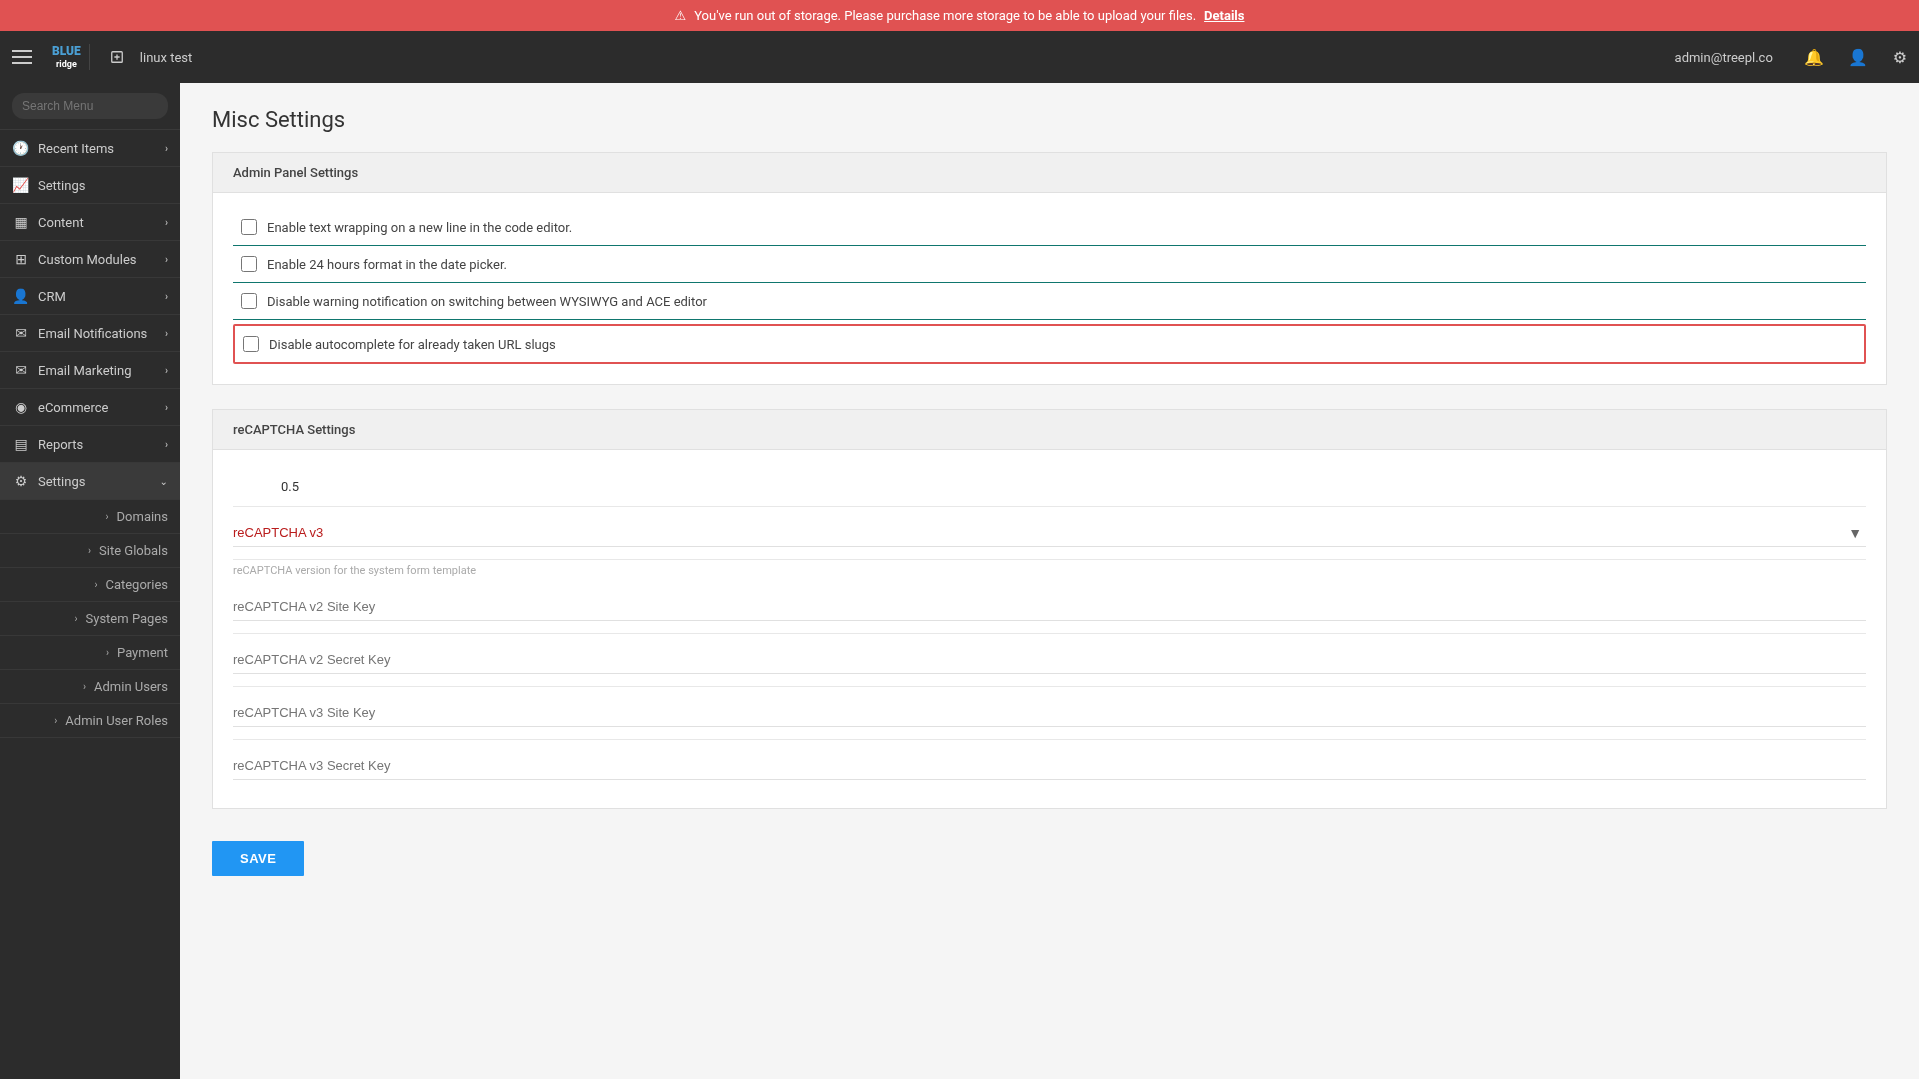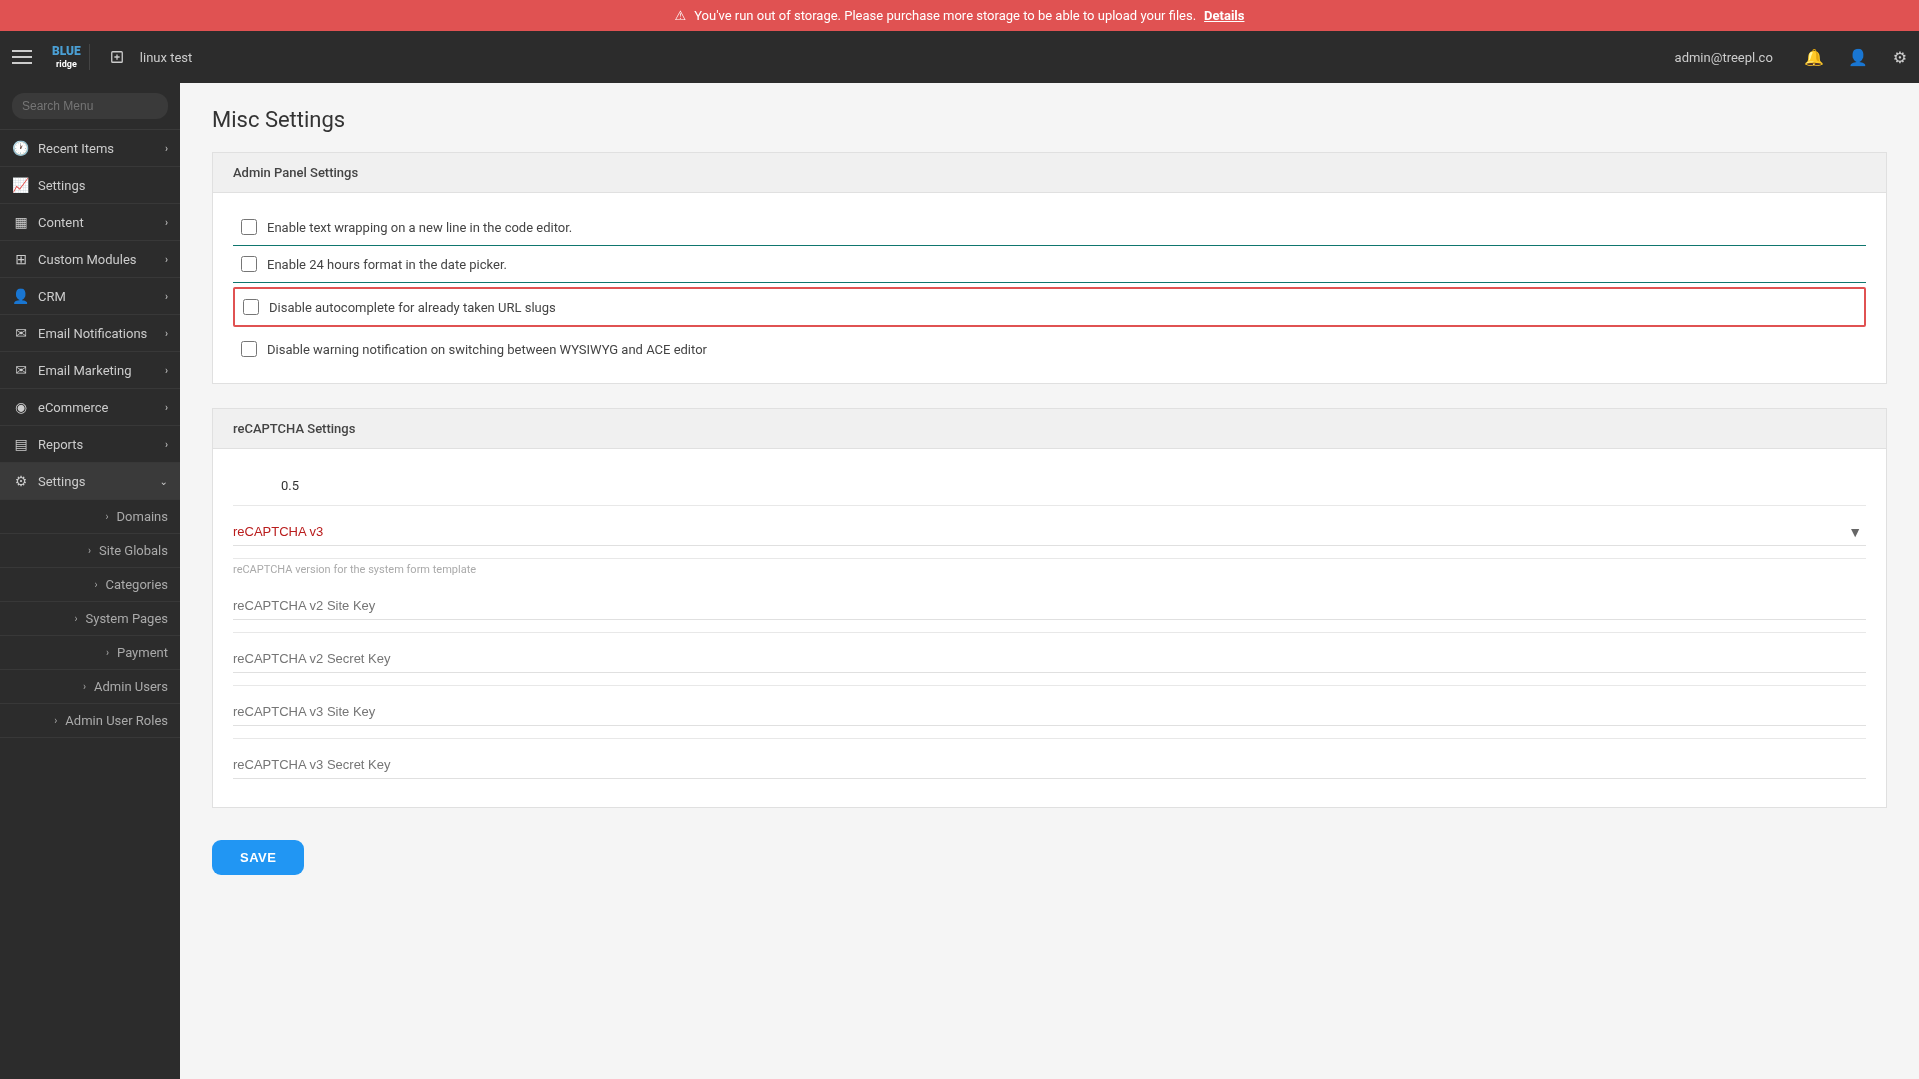--- a/index.html
+++ b/index.html
@@ -202,21 +202,21 @@
       padding: 4px 0;
     }
 
     .save-btn {
       background: #2196f3;
       color: #fff;
       border: none;
       padding: 10px 28px;
       font-size: 13px;
       font-weight: 600;
-      border-radius: 9px;
+      border-radius: 1px;
       cursor: pointer;
       margin-top: 8px;
       text-transform: uppercase;
       letter-spacing: 0.5px;
       text-align: right;
     }
 
     ::-webkit-scrollbar { width: 6px; }
     ::-webkit-scrollbar-track { background: #2c2c2c; }
     ::-webkit-scrollbar-thumb { background: #555; border-radius: 3px; }
@@ -352,27 +352,27 @@
       <div class="settings-card-body">
 
         <div class="checkbox-row">
           <input type="checkbox" id="text-wrap" style="">
           <label for="text-wrap">Enable text wrapping on a new line in the code editor.</label>
         </div>
         <div class="checkbox-row">
           <input type="checkbox" id="24h-format" style="">
           <label for="24h-format">Enable 24 hours format in the date picker.</label>
         </div>
+        <div class="checkbox-row">
+          <input type="checkbox" id="disable-warning" style="">
+          <label for="disable-warning">Disable warning notification on switching between WYSIWYG and ACE editor</label>
+        </div>
         <div class="checkbox-row highlighted">
           <input type="checkbox" id="disable-autocomplete" style="">
           <label for="disable-autocomplete">Disable autocomplete for already taken URL slugs</label>
-        </div>
-        <div class="checkbox-row">
-          <input type="checkbox" id="disable-warning" style="">
-          <label for="disable-warning">Disable warning notification on switching between WYSIWYG and ACE editor</label>
         </div>
 
       </div>
     </div>
 
     
     <div class="settings-card">
       <div class="settings-card-header">reCAPTCHA Settings</div>
       <div class="settings-card-body">
 

